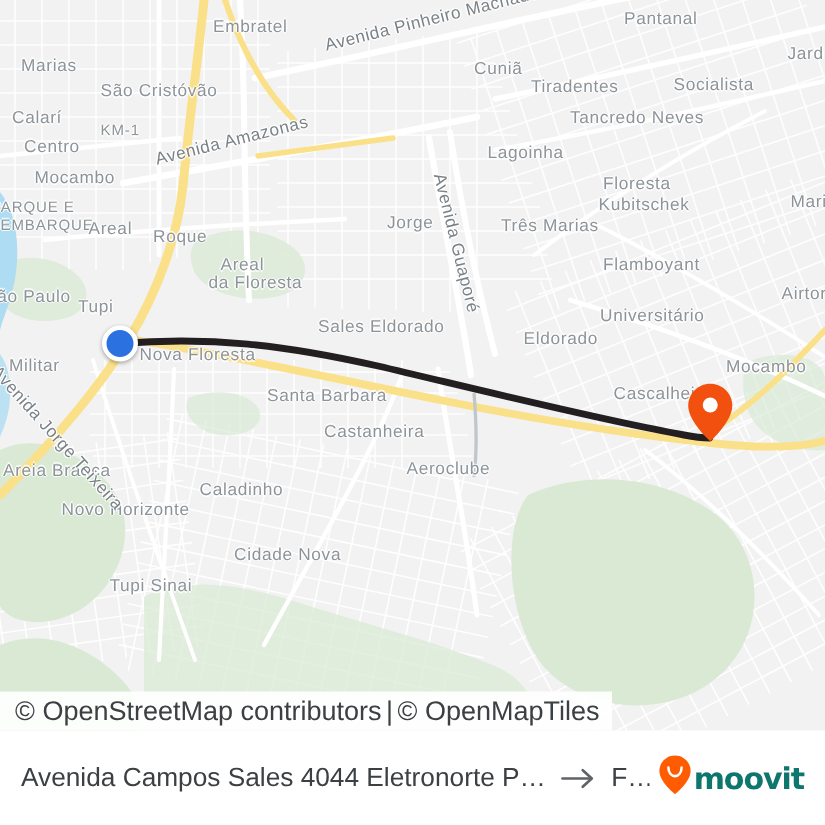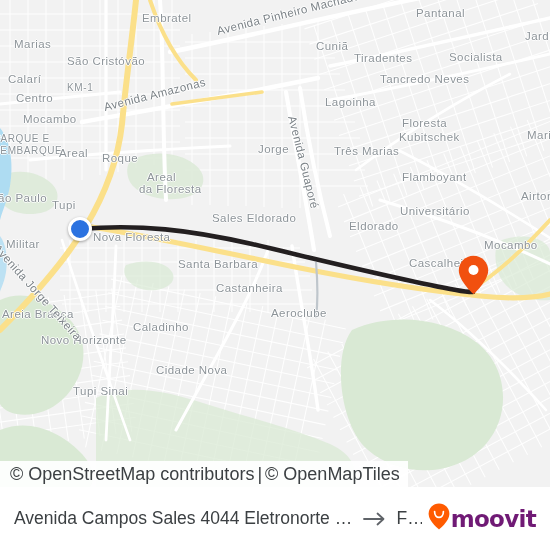--- a/index.html
+++ b/index.html
@@ -130,23 +130,23 @@
   #footer-origin { flex: 0 1 auto; overflow: hidden; text-overflow: ellipsis; }
   #footer-arrow { padding: 0 9px; flex: 0 0 auto; display:flex; align-items:center; }
   #footer-dest { flex: 0 1 auto; overflow: hidden; max-width: 26px; }
   #moovit-logo {
     display: flex; align-items: center;
     flex: 0 0 auto;
     margin-left: 6px;
   }
   #moovit-wordmark {
     font-family: "DejaVu Sans", sans-serif;
-    font-size: 23px;
+    font-size: 20px;
     font-weight: bold;
-    color: #701a75;
+    color: #0f766e;
     letter-spacing: -0.7px;
     margin-left: 1px;
   }
 </style>
 </head>
 <body>
 
 <div id="app">
 
   <div id="map">

